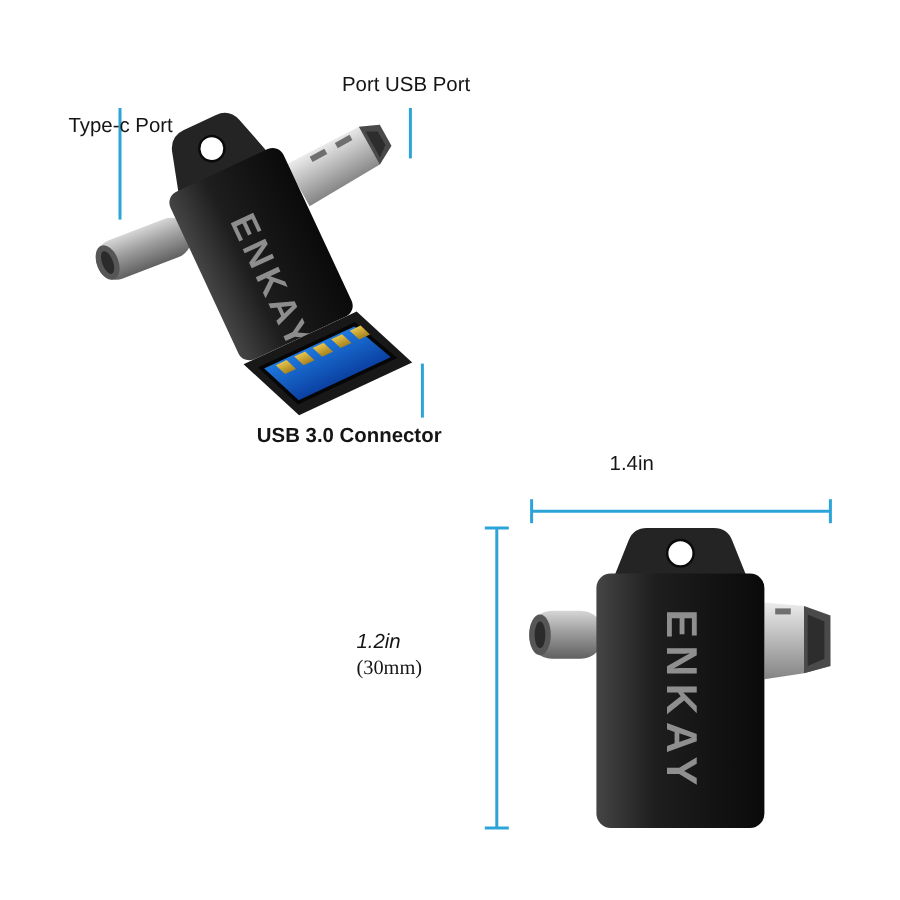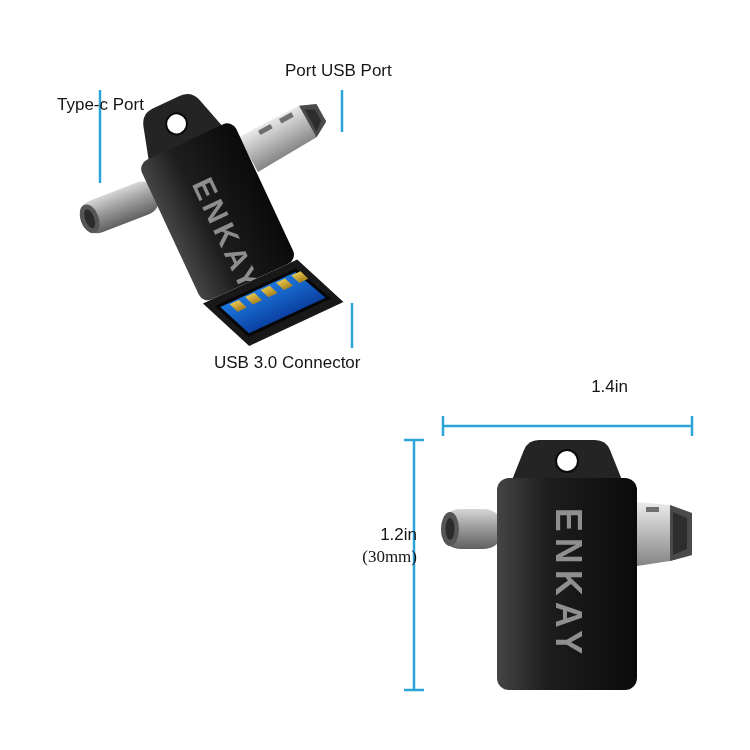--- a/index.html
+++ b/index.html
@@ -6,21 +6,21 @@
   .canvas{
     position:relative;width:750px;height:750px;background:#ffffff;
     font-family:"Liberation Sans", sans-serif;overflow:hidden;
   }
   .label{
     position:absolute;color:#151515;font-size:17px;line-height:20px;
     white-space:nowrap;
   }
   .dim-text{
     position:absolute;color:#151515;font-size:17px;line-height:21px;
-    width:120px;text-align:right;white-space:nowrap;
+    width:120px;text-align:left;white-space:nowrap;
   }
   svg{position:absolute;left:0;top:0;}
 </style>
 </head>
 <body>
 
 <div class="canvas">
 
   <svg width="750" height="750" viewBox="0 0 750 750">
     <defs>
@@ -120,19 +120,19 @@
 
     <g stroke="#2da4d8" stroke-width="2.5">
       <line x1="414" y1="440" x2="414" y2="690"></line>
       <line x1="404" y1="440" x2="424" y2="440"></line>
       <line x1="404" y1="690" x2="424" y2="690"></line>
     </g>
   </svg>
 
   <div class="label" style="left:57px;top:59px;margin-top:36px;">Type-c Port</div>
   <div class="label" style="left:285px;top:61px;">Port USB Port</div>
-  <div class="label" style="left:214px;top:353px;">USB 3.0 Connector</div>
+  <div class="label" style="left:214px;top:353px;font-weight:bold;">USB 3.0 Connector</div>
 
   <div class="dim-text" style="left:508px;top:376px;">1.4in</div>
-  <div class="dim-text" style="left:297px;top:524px;">1.2in</div>
+  <div class="dim-text" style="left:297px;top:524px;font-style:italic;">1.2in</div>
   <div class="dim-text" style="left:297px;top:546px;font-family:Liberation Serif, serif;">(30mm)</div>
 
 </div>
 
 </body></html>

